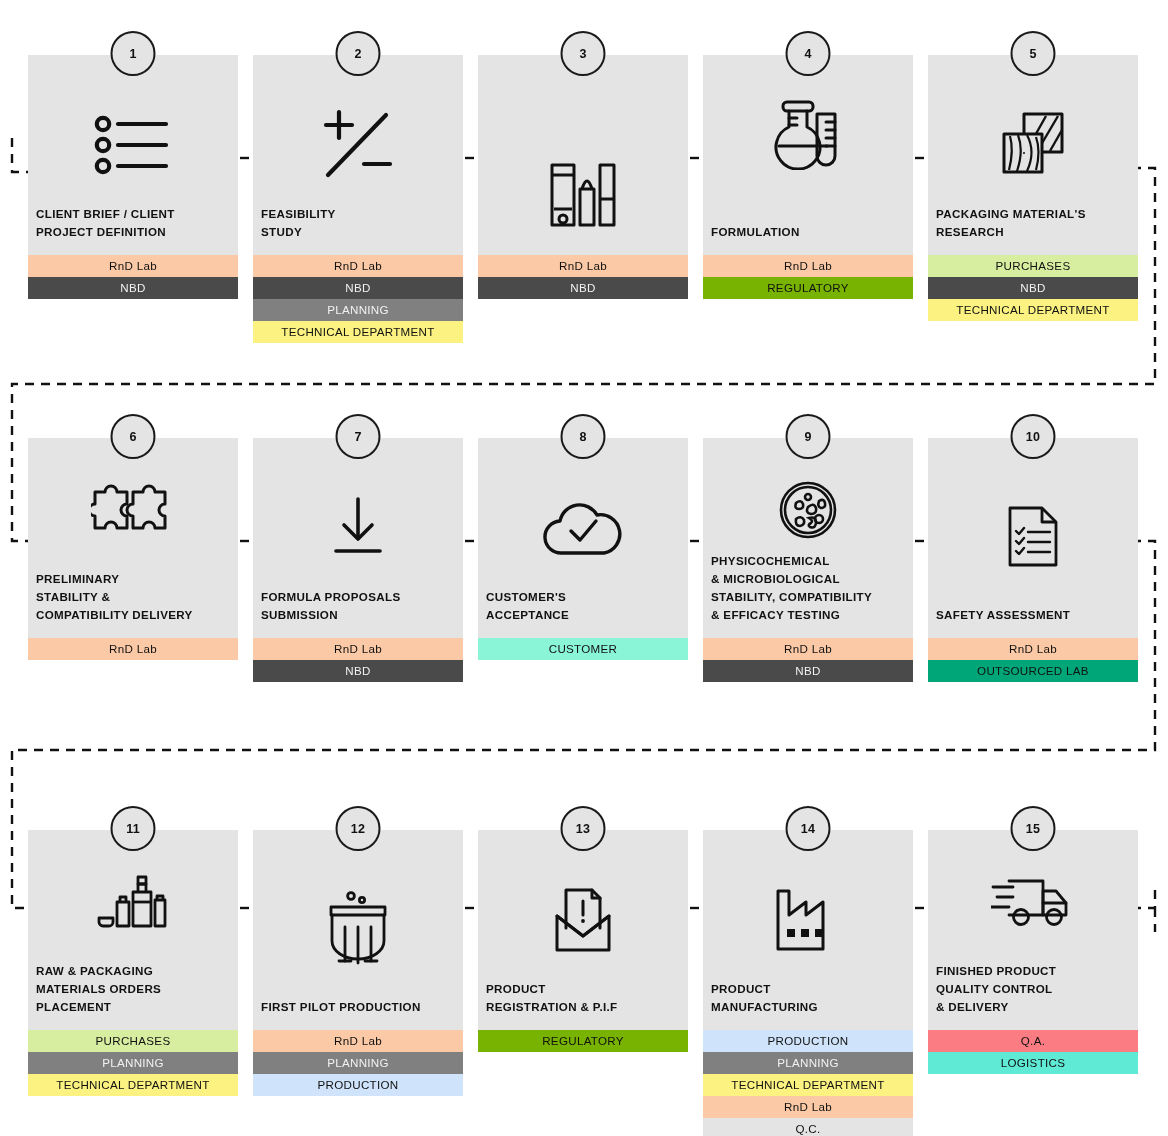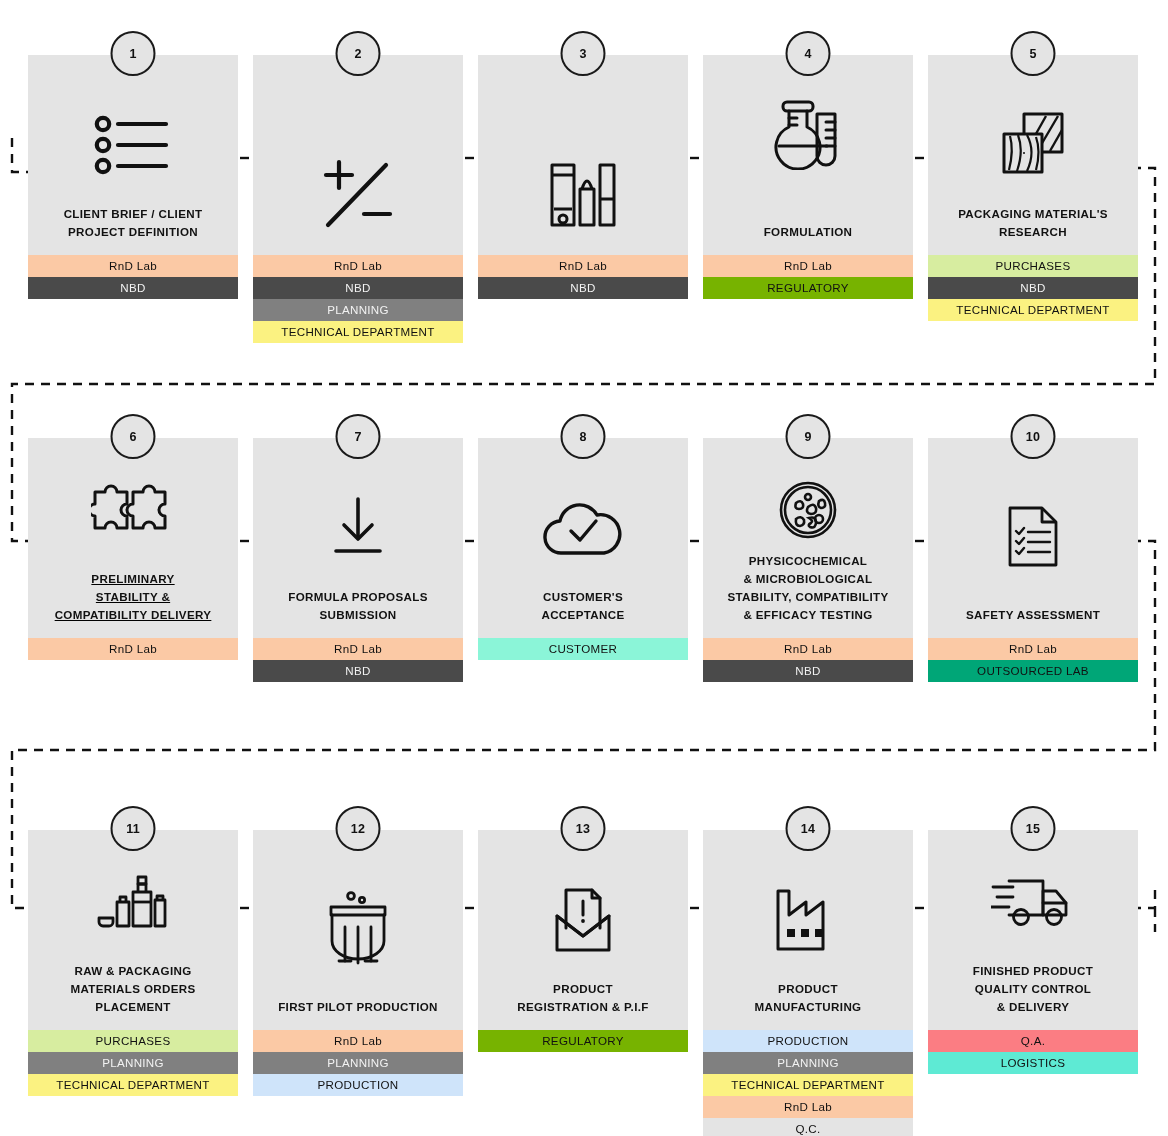--- a/index.html
+++ b/index.html
@@ -52,21 +52,20 @@
     height:120px;
     display:flex;align-items:center;justify-content:center;
     width:100%;
     margin-top:4px;
   }
   .icon-wrap svg{display:block;}
   .card-title{
     font-size:11.6px;
     font-weight:bold;
     color:#111;
-    text-align:center;
     line-height:1.55;
     letter-spacing:.35px;
     padding:0 8px 0 8px;
     width:100%;
     box-sizing:border-box;
     margin-bottom:14px;
   }
   .bands{display:flex;flex-direction:column;width:100%;}
   .band{
     height:22px;
@@ -145,20 +144,23 @@
       <div class="card-body" style="height: 200px; justify-content: flex-end;">
         <div class="icon-wrap">
           <svg width="72" height="72" viewBox="0 0 72 72">
             <g fill="none" stroke="#111" stroke-width="4.2" stroke-linecap="round">
               <line x1="4" y1="16" x2="30" y2="16"></line>
               <line x1="17" y1="3" x2="17" y2="29"></line>
               <line x1="6" y1="66" x2="64" y2="6"></line>
               <line x1="42" y1="55" x2="68" y2="55"></line>
             </g>
           </svg>
+        </div>
+        <div class="card-title">
+          <span>FEASIBILITY</span><br><span>STUDY</span>
         </div>
       </div>
       <div class="bands">
         <div class="band" style="background:#fbc9a5">RnD Lab</div>
         <div class="band dark" style="background:#4a4a4a">NBD</div>
         <div class="band dark" style="background:#808080">PLANNING</div>
         <div class="band" style="background:#fbf281">TECHNICAL DEPARTMENT</div>
       </div>
     </div>
 
@@ -247,21 +249,21 @@
         <div class="band dark" style="background:#4a4a4a">NBD</div>
         <div class="band" style="background:#fbf281">TECHNICAL DEPARTMENT</div>
       </div>
     </div>
   </div>
 
   <div class="row" id="row-2">
 
     <div class="card">
       <div class="badge">6</div>
-      <div class="card-body" style="height: 200px; justify-content: flex-end; text-decoration: underline;">
+      <div class="card-body" style="height: 200px; justify-content: flex-end;">
         <div class="icon-wrap">
           <svg width="84" height="56" viewBox="0 0 84 56">
             <g fill="none" stroke="#111" stroke-width="3" stroke-linejoin="round">
               <path d="M4,10 h10 a6,6 0 1,1 12,0 h10 v12 a6,6 0 1,0 0,12 v12 h-10 a6,6 0 1,0 -12,0 h-10 v-12 a6,6 0 1,1 0,-12 z"></path>
               <path d="M42,10 h10 a6,6 0 1,1 12,0 h10 v12 a6,6 0 1,0 0,12 v12 h-10 a6,6 0 1,0 -12,0 h-10 v-12 a6,6 0 1,1 0,-12 z"></path>
             </g>
           </svg>
         </div>
         <div class="card-title">
           <span>PRELIMINARY</span><br><span>STABILITY &amp;</span><br><span>COMPATIBILITY DELIVERY</span>

